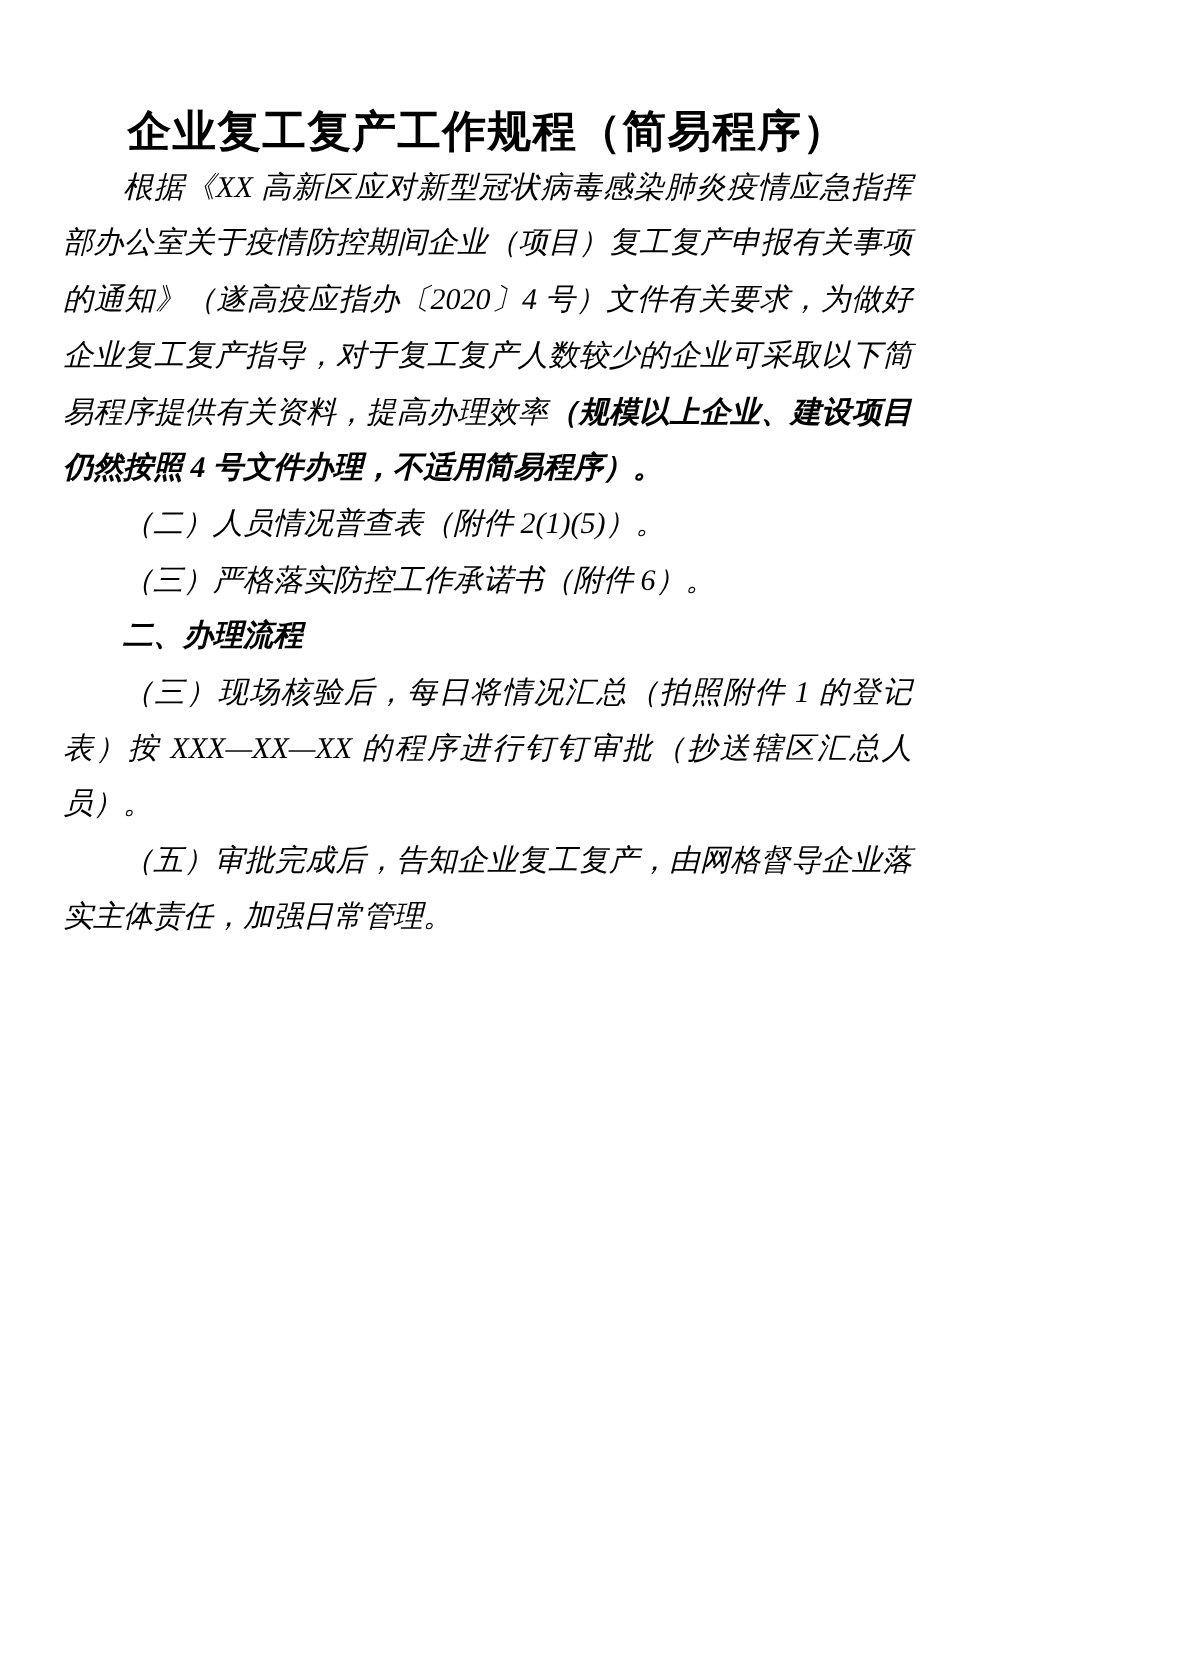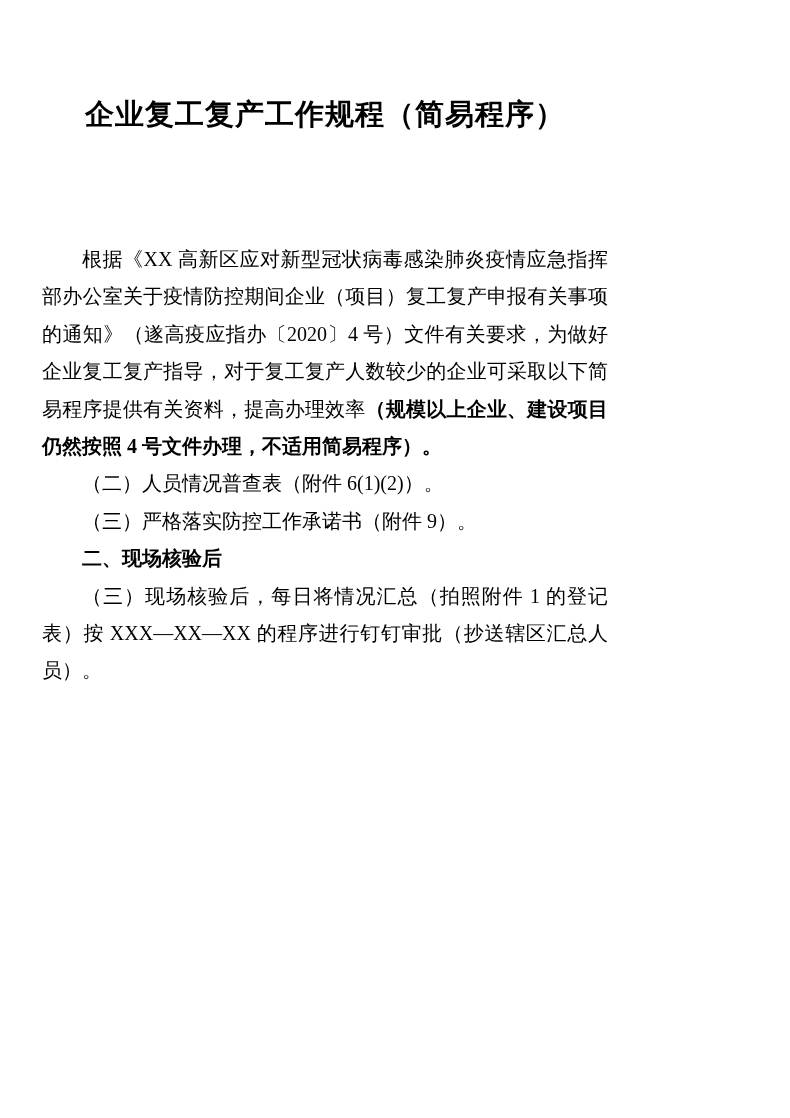--- a/index.html
+++ b/index.html
@@ -10,38 +10,38 @@
   body {
     width: 790px;
     height: 1118px;
     color: #000000;
     font-family: "Liberation Serif", "DejaVu Serif", serif;
   }
   .page {
     box-sizing: border-box;
     width: 650px;
     height: 1118px;
-    padding: 95px 42px 0 42px;
+    padding: 69px 42px 0 42px;
     overflow: hidden;
     background: #ffffff;
   }
   .doc-title {
     margin: 0;
     font-size: 29px;
     line-height: 38px;
     font-weight: bold;
     text-align: center;
     letter-spacing: 1px;
     font-family: "Liberation Serif", "DejaVu Serif", serif;
   }
   .doc-body {
-    margin-top: 108px;
     font-size: 20px;
     line-height: 37.4px;
     text-align: justify;
+    font-style: italic;
   }
   .doc-body p {
     margin: 0;
   }
   .para-indent {
     text-indent: 2em;
   }
   .section-heading {
     font-weight: bold;
     text-indent: 2em;
@@ -56,21 +56,22 @@
 
 <div class="page">
 
   <h1 class="doc-title">企业复工复产工作规程（简易程序）</h1>
 
   <div class="doc-body">
 
     <p class="para-indent"><span>根据《XX 高新区应对新型冠状病毒感染肺炎疫情应急指挥部办公室关于疫情防控期间企业（项目）复工复产申报有关事项的通知》（遂高疫应指办〔2020〕4 号）文件有关要求，为做好企业复工复产指导，对于复工复产人数较少的企业可采取以下简易程序提供有关资料，提高办理效率</span><span class="bold-note">（规模以上企业、建设项目仍然按照 4 号文件办理，不适用简易程序）。</span></p>
 
 
-    <p class="para-indent">（二）人员情况普查表（附件 6(1)(2)）。</p>
-    <p class="para-indent">（三）严格落实防控工作承诺书（附件 9）。</p>
+    <p class="para-indent">（二）人员情况普查表（附件 2(1)(5)）。</p>
+    <p class="para-indent">（三）严格落实防控工作承诺书（附件 6）。</p>
 
-    <p class="section-heading">二、现场核验后</p>
+    <p class="section-heading">二、办理流程</p>
 
     <p class="para-indent">（三）现场核验后，每日将情况汇总（拍照附件 1 的登记表）按 XXX—XX—XX 的程序进行钉钉审批（抄送辖区汇总人员）。</p>
+    <p class="para-indent">（五）审批完成后，告知企业复工复产，由网格督导企业落实主体责任，加强日常管理。</p>
 
   </div>
 </div>
 
 </body></html>

